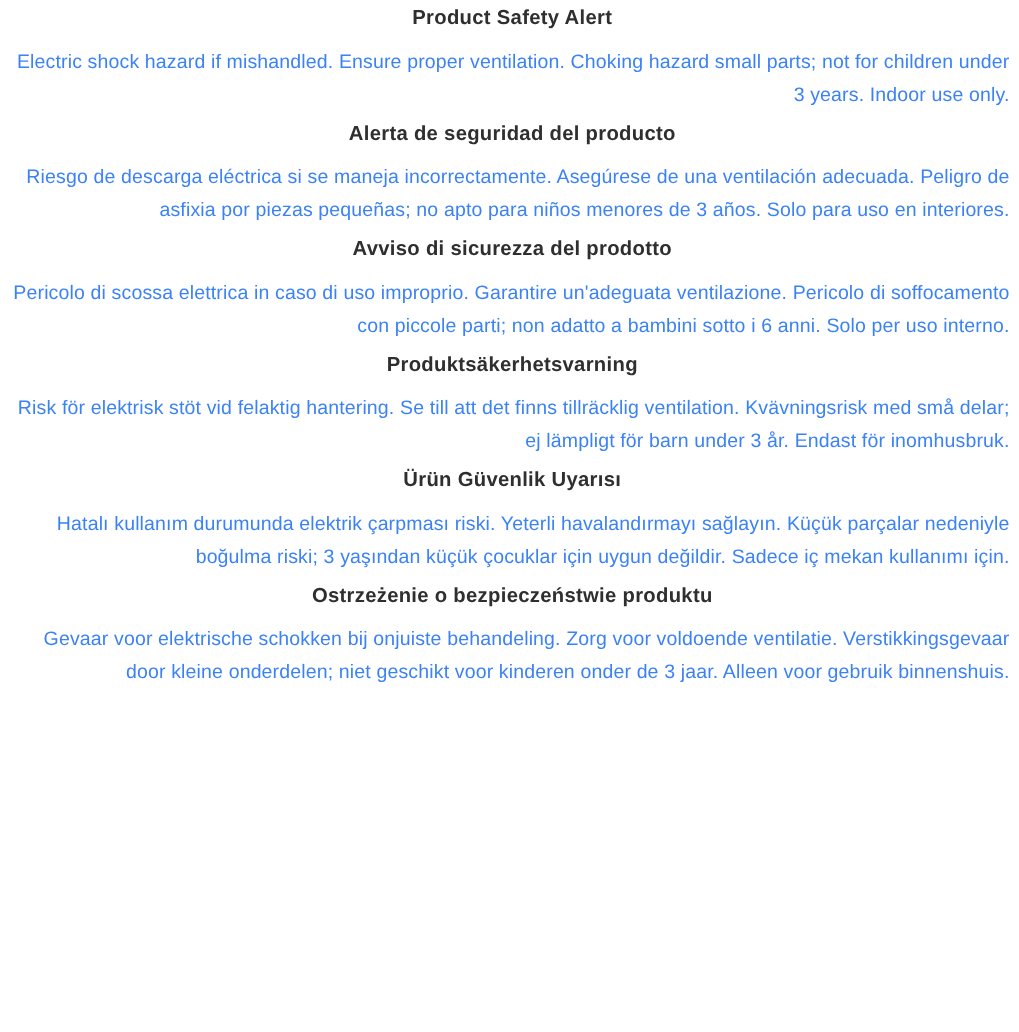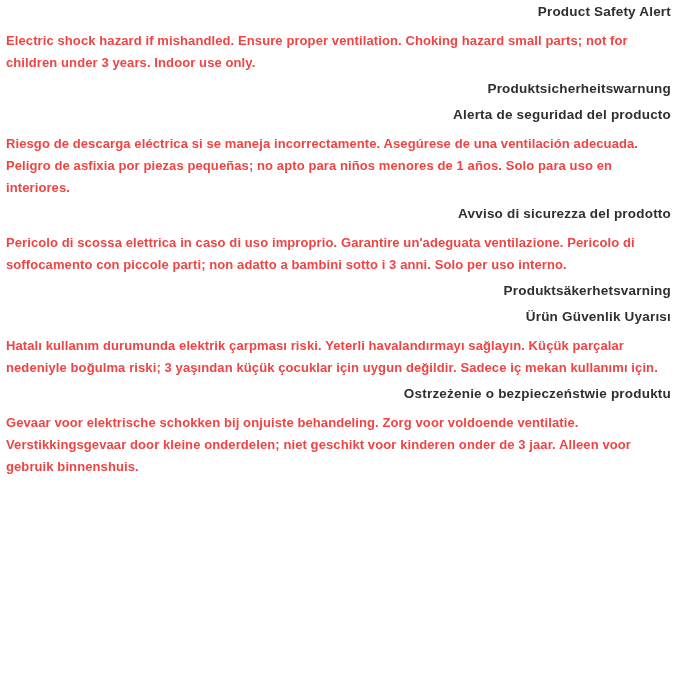--- a/index.html
+++ b/index.html
@@ -17,64 +17,64 @@
     padding: 4px 0 0 0;
   }
   .section { margin: 0; }
   .section-heading {
     margin: 0 0 10px 4px;
     padding: 0 8px;
     font-size: 13.5px;
     line-height: 16px;
     font-weight: 700;
     color: #2f2f2f;
-    text-align: right;
+    text-align: center;
     letter-spacing: 0.2px;
   }
   .section-body {
     margin: 0 auto 7px auto;
     padding: 0 6px;
     max-width: 679px;
     font-size: 13px;
     line-height: 22px;
-    font-weight: 700;
-    color: #ef4444;
-    text-align: left;
+    font-weight: 400;
+    color: #3b82f6;
+    text-align: right;
     letter-spacing: 0.1px;
   }
 </style>
 </head>
 <body>
 
 <div class="page">
 
   <div class="section">
     <h2 class="section-heading">Product Safety Alert</h2>
     <p class="section-body">Electric shock hazard if mishandled. Ensure proper ventilation. Choking hazard small parts; not for children under 3 years. Indoor use only.</p>
   </div>
 
   <div class="section">
-    <h2 class="section-heading">Produktsicherheitswarnung</h2>
   </div>
 
   <div class="section">
   </div>
 
   <div class="section">
     <h2 class="section-heading">Alerta de seguridad del producto</h2>
-    <p class="section-body">Riesgo de descarga eléctrica si se maneja incorrectamente. Asegúrese de una ventilación adecuada. Peligro de asfixia por piezas pequeñas; no apto para niños menores de 1 años. Solo para uso en interiores.</p>
+    <p class="section-body">Riesgo de descarga eléctrica si se maneja incorrectamente. Asegúrese de una ventilación adecuada. Peligro de asfixia por piezas pequeñas; no apto para niños menores de 3 años. Solo para uso en interiores.</p>
   </div>
 
   <div class="section">
     <h2 class="section-heading">Avviso di sicurezza del prodotto</h2>
-    <p class="section-body">Pericolo di scossa elettrica in caso di uso improprio. Garantire un'adeguata ventilazione. Pericolo di soffocamento con piccole parti; non adatto a bambini sotto i 3 anni. Solo per uso interno.</p>
+    <p class="section-body">Pericolo di scossa elettrica in caso di uso improprio. Garantire un'adeguata ventilazione. Pericolo di soffocamento con piccole parti; non adatto a bambini sotto i 6 anni. Solo per uso interno.</p>
   </div>
 
   <div class="section">
     <h2 class="section-heading">Produktsäkerhetsvarning</h2>
+    <p class="section-body">Risk för elektrisk stöt vid felaktig hantering. Se till att det finns tillräcklig ventilation. Kvävningsrisk med små delar; ej lämpligt för barn under 3 år. Endast för inomhusbruk.</p>
   </div>
 
   <div class="section">
     <h2 class="section-heading">Ürün Güvenlik Uyarısı</h2>
     <p class="section-body">Hatalı kullanım durumunda elektrik çarpması riski. Yeterli havalandırmayı sağlayın. Küçük parçalar nedeniyle boğulma riski; 3 yaşından küçük çocuklar için uygun değildir. Sadece iç mekan kullanımı için.</p>
   </div>
 
   <div class="section">
     <h2 class="section-heading">Ostrzeżenie o bezpieczeństwie produktu</h2>
   </div>

